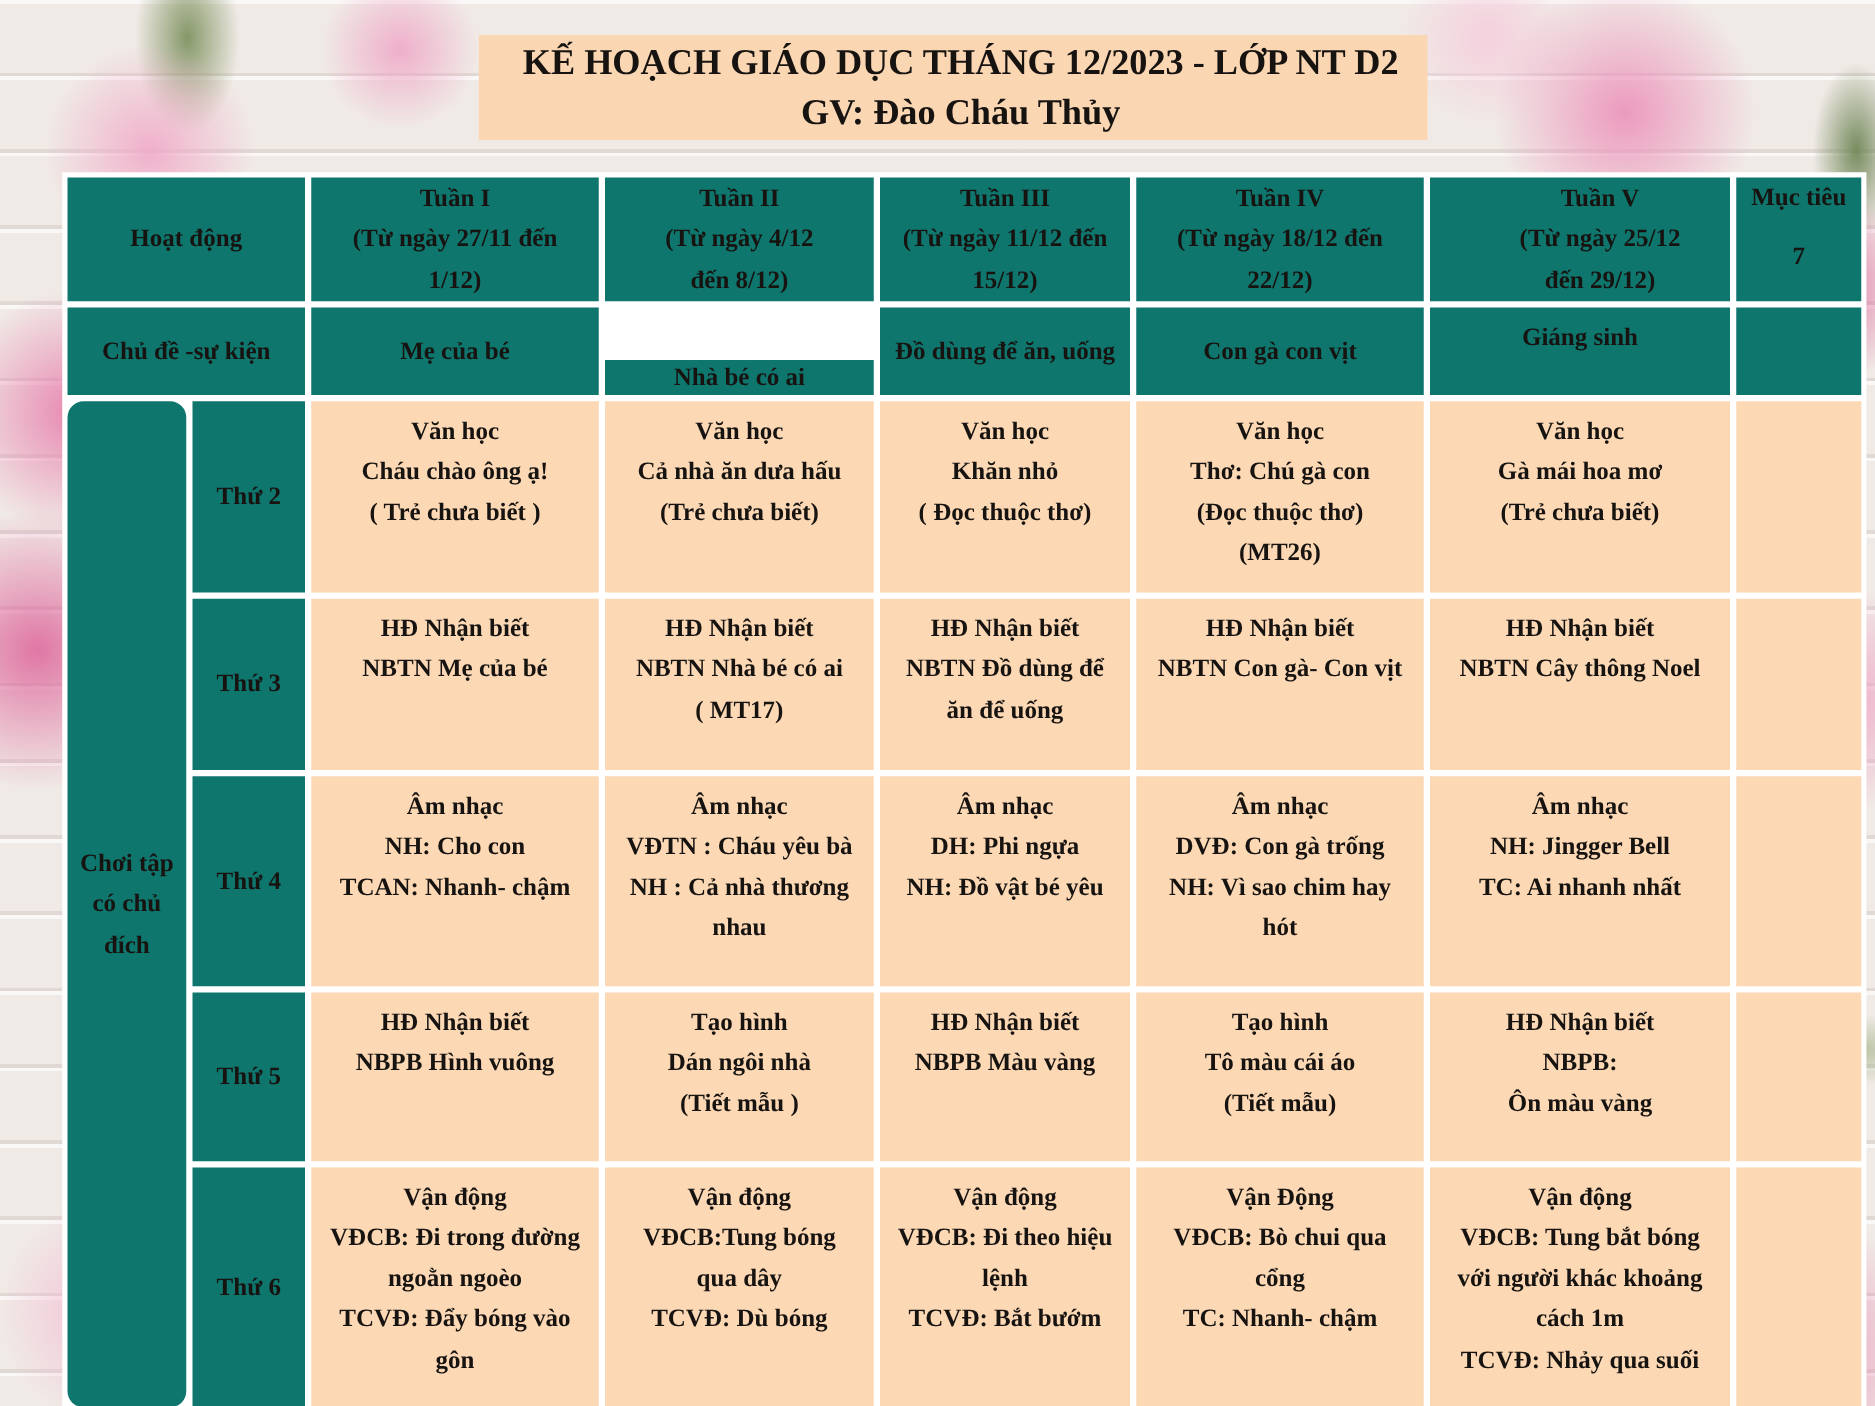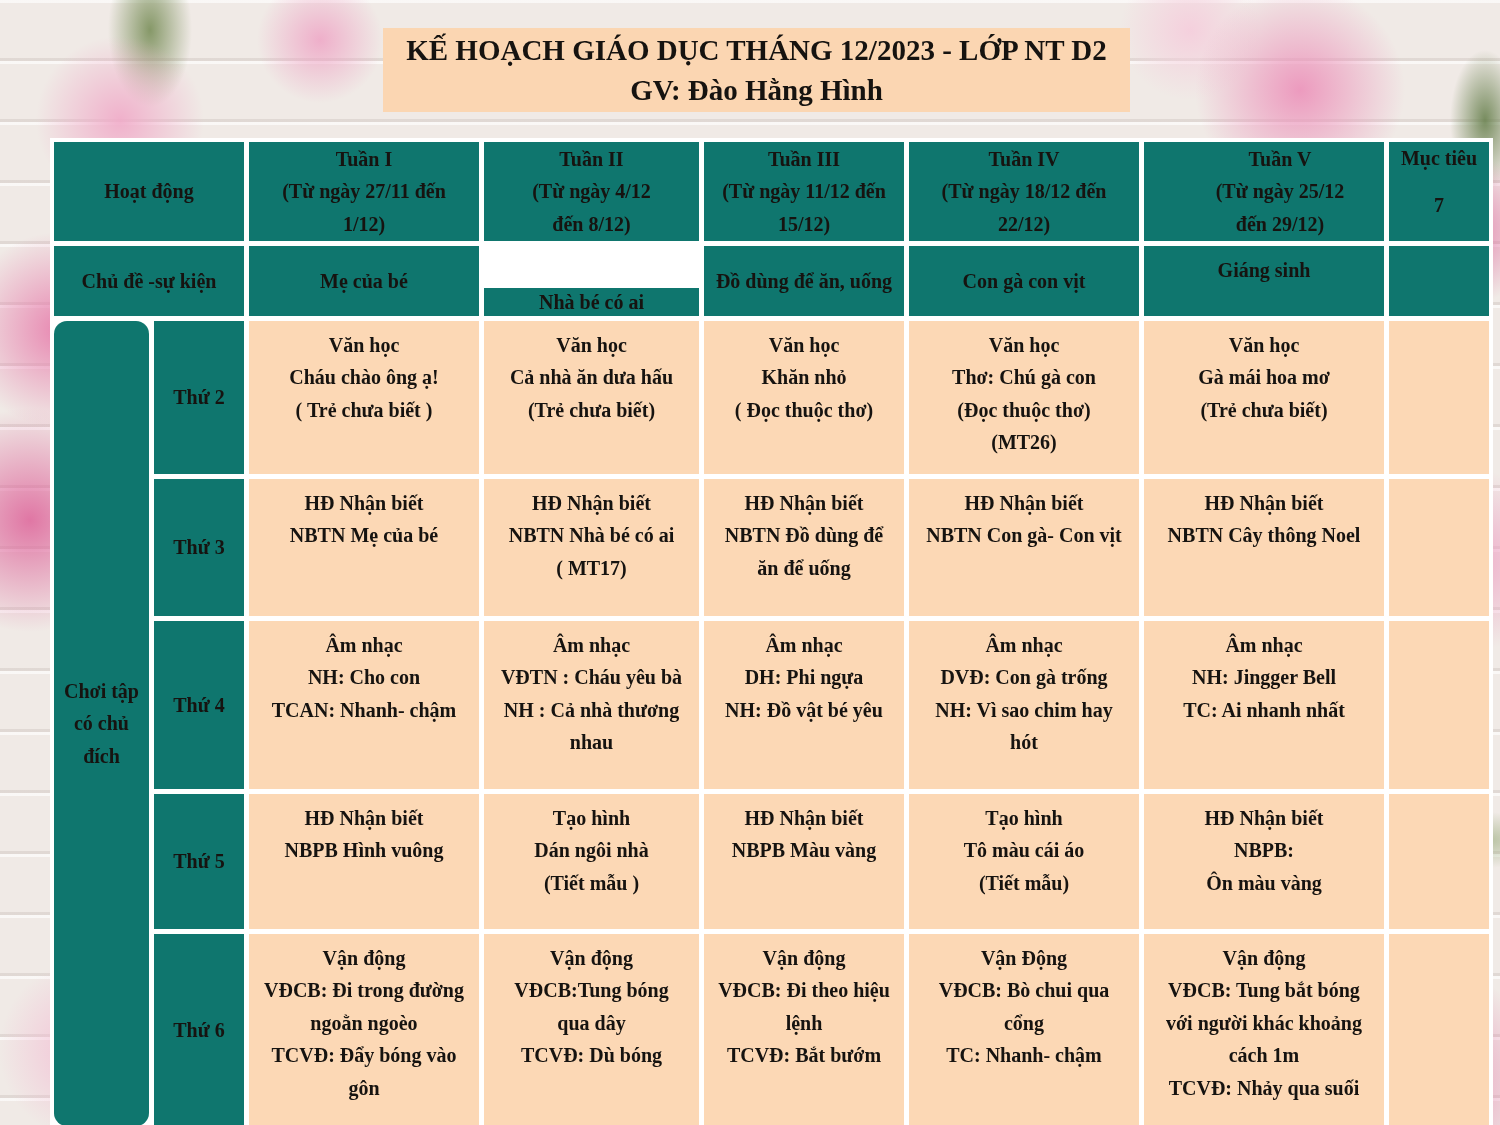--- a/index.html
+++ b/index.html
@@ -25,21 +25,21 @@
       radial-gradient(circle 80px at 260px 1110px, rgba(236,155,190,.8), rgba(236,155,190,0) 70%),
       radial-gradient(ellipse 60px 110px at 150px 30px, rgba(122,143,90,.9), rgba(122,143,90,0) 70%),
       radial-gradient(ellipse 50px 100px at 1485px 120px, rgba(106,130,80,.9), rgba(106,130,80,0) 70%),
       radial-gradient(ellipse 70px 40px at 1490px 840px, rgba(150,170,120,.6), rgba(150,170,120,0) 70%),
       repeating-linear-gradient(180deg, rgba(255,255,255,.65) 0 3px, rgba(0,0,0,0) 3px 58px, rgba(205,195,190,.45) 58px 61px);
   }
   .title-box{
     position:absolute;left:383px;top:28px;width:747px;height:84px;
     background:#fbd6b2;
     display:flex;flex-direction:column;align-items:center;justify-content:center;
-    font-weight:bold;font-size:29px;line-height:1.38;text-align:center;
+    font-weight:bold;font-size:29px;line-height:1.38;text-align:center;padding-left:12px;
   }
   .plan-table{
     position:absolute;left:50px;top:138px;
     display:grid;
     grid-template-columns:95px 90px 230px 215px 200px 230px 240px 100px;
     grid-template-rows:99px 70px 153px 137px 168px 135px 192px;
     gap:5px;
     background:#ffffff;
     border:4px solid #ffffff;
   }
@@ -57,21 +57,21 @@
   .side-label{justify-content:center;border-radius:13px;}
   .day-label{justify-content:center;}
 </style>
 </head>
 <body>
 
 <div class="page">
 
   <div class="title-box">
     <div>KẾ HOẠCH GIÁO DỤC THÁNG 12/2023 - LỚP NT D2</div>
-    <div>GV: Đào Hằng Hình</div>
+    <div>GV: Đào Cháu Thủy</div>
   </div>
 
   <div class="plan-table">
 
     <div class="cell hd" style="grid-column:1/3;grid-row:1;">Hoạt động</div>
     <div class="cell hd" style="grid-column:3;grid-row:1;">Tuần I
 (Từ ngày 27/11 đến
 1/12)</div>
     <div class="cell hd" style="grid-column:4;grid-row:1;">Tuần II
 (Từ ngày 4/12

